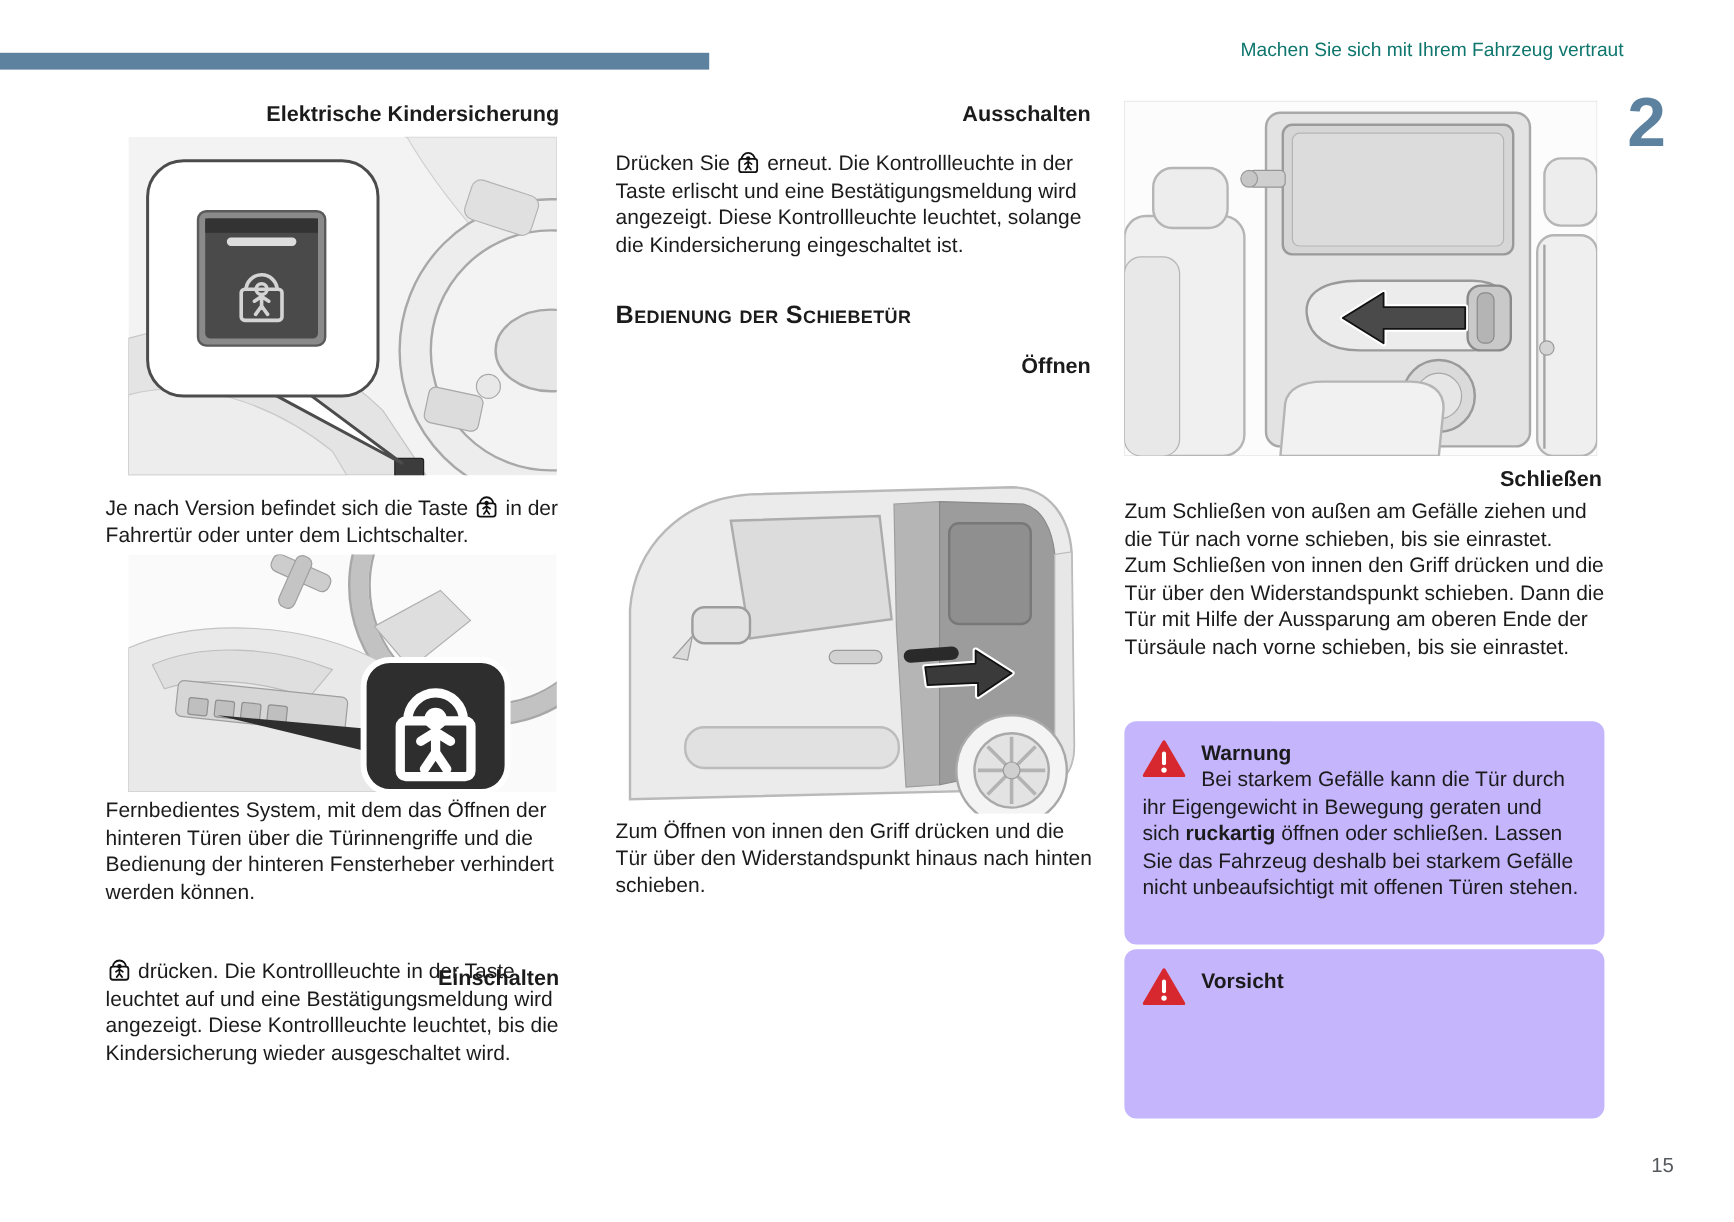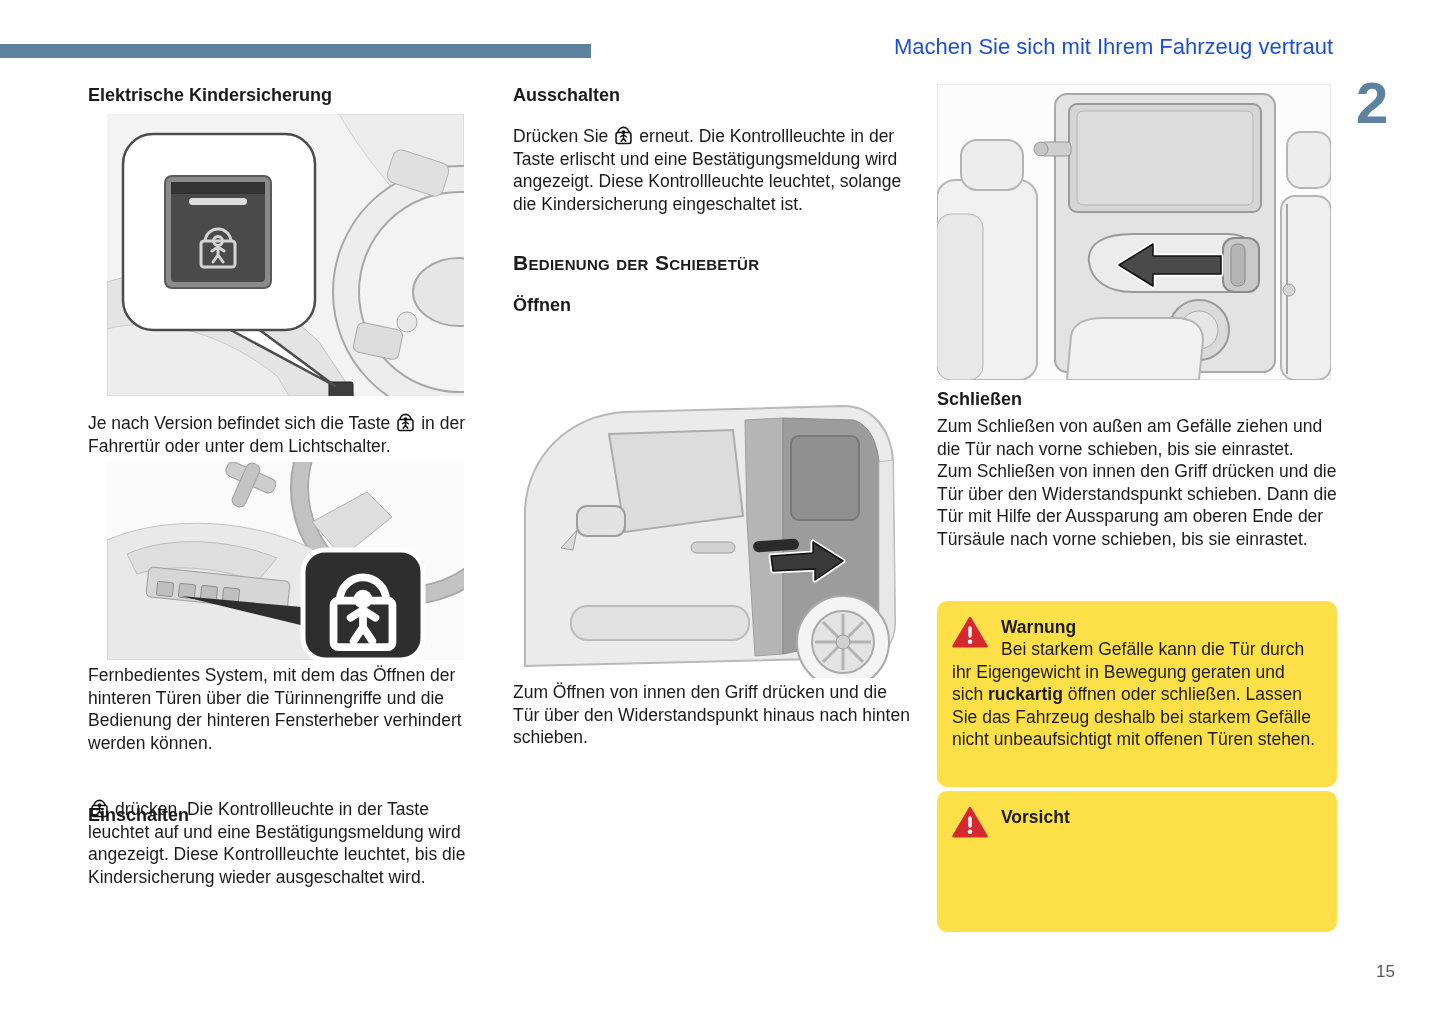--- a/index.html
+++ b/index.html
@@ -1,35 +1,35 @@
 <!DOCTYPE html>
 <html><head>
 <meta charset="utf-8">
 <style>
   * { margin:0; padding:0; box-sizing:border-box; }
   html,body { background:#ffffff; }
   body { font-family:"Liberation Sans","DejaVu Sans",sans-serif; color:#1b1b1b; }
   .page { position:relative; width:1445px; height:1018px; background:#fff; overflow:hidden; }
 
   .topbar { position:absolute; left:0; top:44px; width:591px; height:14px; background:#5d82a0; }
-  .runhead { position:absolute; top:34px; right:112px; font-size:22px; color:#1d4ed8; }
+  .runhead { position:absolute; top:34px; right:92px; font-size:16px; color:#0f766e; }
   .chapter-num { position:absolute; top:74px; left:1356px; font-size:58px; font-weight:bold; color:#5d82a0; line-height:1; }
   .pagenum { position:absolute; left:1376px; top:962px; font-size:17px; font-weight:normal; color:#55585c; }
 
   .abs { position:absolute; }
   .body-txt { font-size:17.5px; line-height:22.5px; }
-  .heading { font-size:18px; font-weight:bold; line-height:22px; }
+  .heading { font-size:18px; font-weight:bold; line-height:22px;text-align:right; }
   .section-title { font-variant:small-caps; font-weight:800; font-size:21px; letter-spacing:.3px; line-height:30px; }
 
   .figure { background:#fff; }
   .figure svg { display:block; }
 
   .cl-icon { display:inline-block; vertical-align:-4px; margin:0 4px; }
 
-  .warnbox { background:#fde047; border-radius:10px; padding:13px 17px 12px 15px; }
+  .warnbox { background:#c4b5fd; border-radius:10px; padding:13px 17px 12px 15px; }
   .warnbox .title { font-weight:bold; font-size:17.5px; line-height:22px; padding-top:2px; }
   .warn-tri { float:left; margin:2px 13px 4px 0; }
   .b { font-weight:bold; }
 </style>
 </head>
 <body>
 
 <div class="page">
 
   <div class="topbar"></div>

